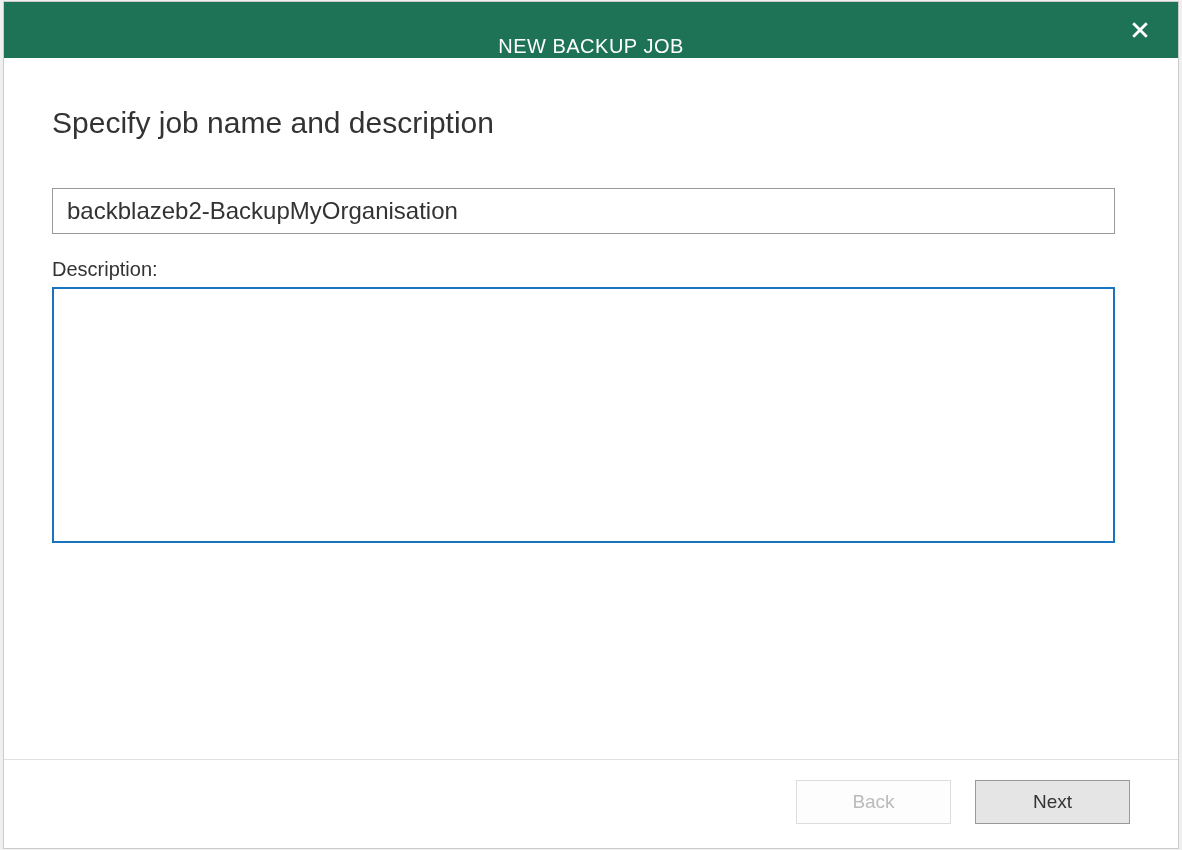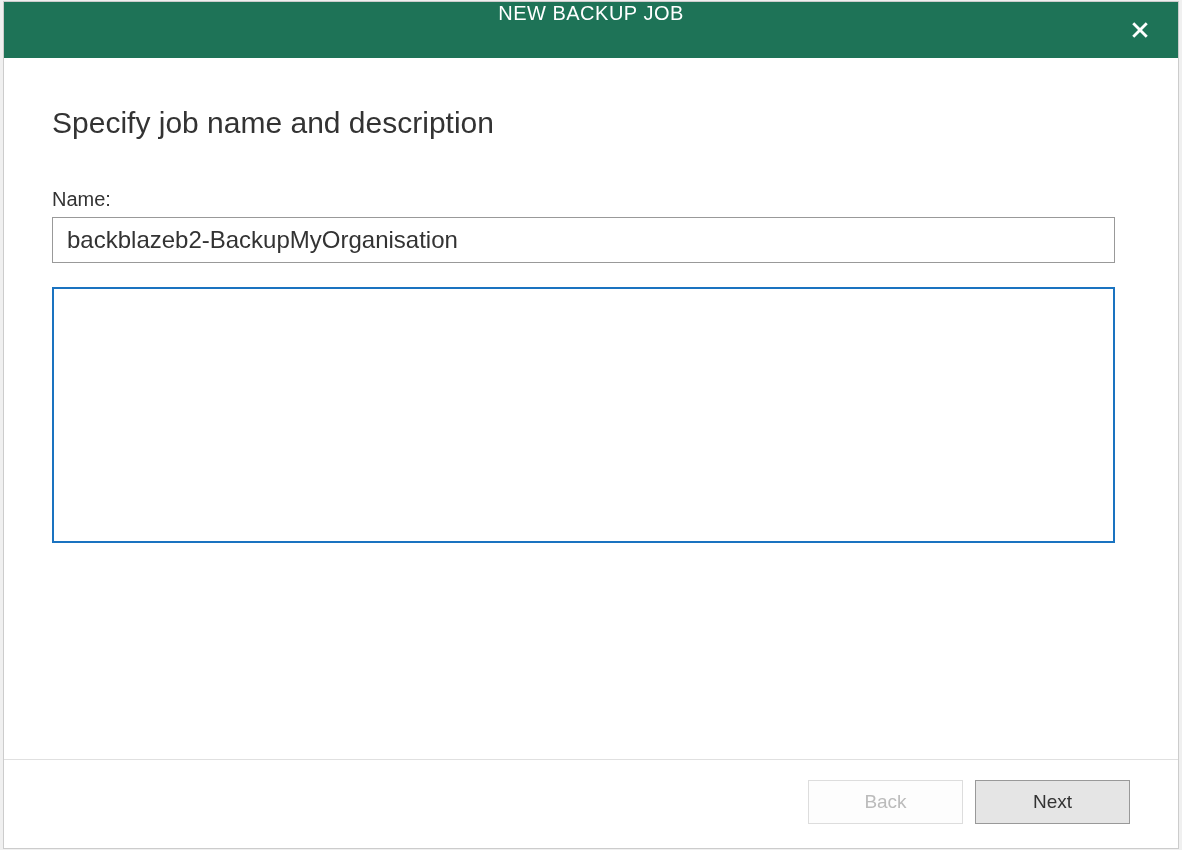--- a/index.html
+++ b/index.html
@@ -24,21 +24,21 @@
       margin: 1px auto;
       display: flex;
       flex-direction: column;
       position: relative;
     }
     
     .titlebar {
       background: #1e7357;
       height: 56px;
       display: flex;
-      align-items: flex-start;
+      align-items: flex-end;
       justify-content: center;
       position: relative;
     }
     
     .titlebar-title {
       color: #ffffff;
       font-size: 20px;
       font-weight: 400;
       letter-spacing: 0.5px;
     }
@@ -106,21 +106,21 @@
       color: #333333;
       outline: none;
       resize: none;
     }
     
     .footer {
       border-top: 1px solid #e0e0e0;
       padding: 20px 48px 24px 48px;
       display: flex;
       justify-content: flex-end;
-      gap: 12px;
+      gap: 24px;
     }
     
     .btn {
       width: 155px;
       height: 44px;
       font-size: 19px;
       font-family: inherit;
       border: 1px solid #999999;
       background: #e5e5e5;
       color: #333333;
@@ -146,25 +146,25 @@
         <line x1="2" y1="2" x2="14" y2="14"></line>
         <line x1="14" y1="2" x2="2" y2="14"></line>
       </svg>
     </div>
   </div>
 
   <div class="content">
     <h1 class="page-heading">Specify job name and description</h1>
 
     <div class="field-group">
-      <label class="field-label">Name:</label>
       <input type="text" class="text-input" value="backblazeb2-BackupMyOrganisation" style="">
     </div>
 
     <div class="field-group">
+      <label class="field-label">Description:</label>
       <textarea class="textarea-input" style=""></textarea>
     </div>
   </div>
 
   <div class="footer">
     <button class="btn btn-disabled" disabled="">Back</button>
     <button class="btn">Next</button>
   </div>
 
 </div>

